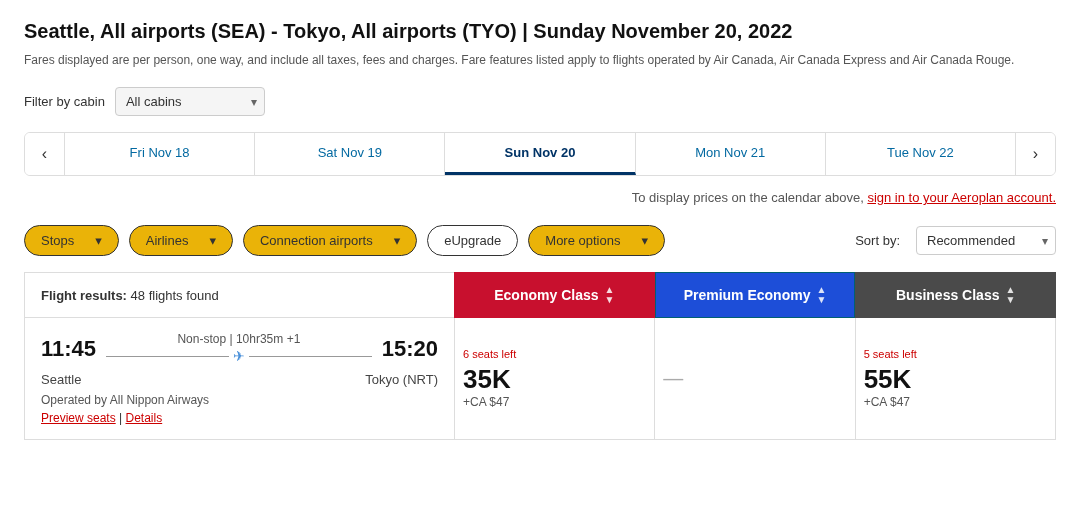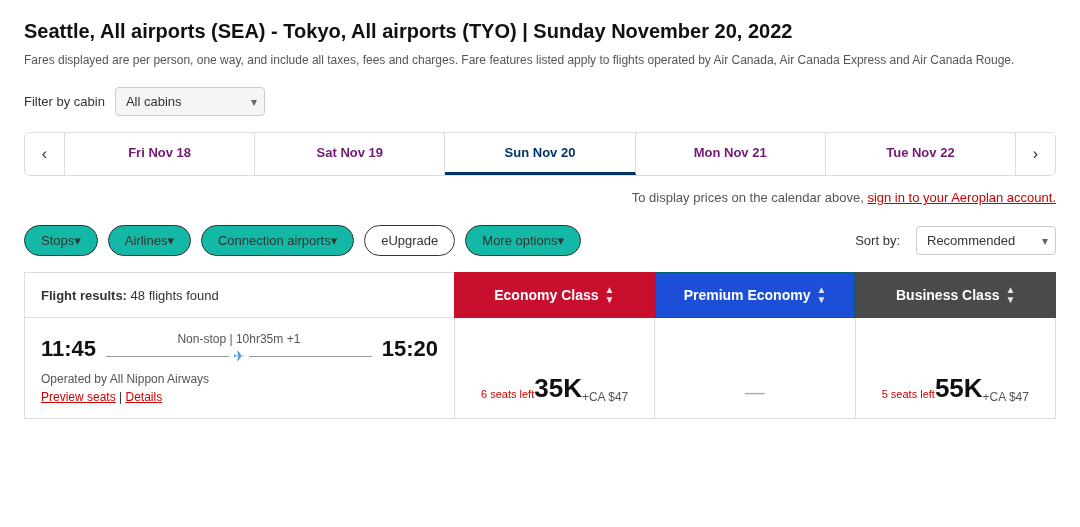--- a/index.html
+++ b/index.html
@@ -89,24 +89,23 @@
     .cal-arrow.right {
       border-right: none;
       border-left: 1px solid #ddd;
     }
     .cal-day {
       flex: 1;
       padding: 12px 8px;
       text-align: center;
       cursor: pointer;
       font-size: 13px;
-      color: #701a75;
+      color: #0369a1;
       border-right: 1px solid #ddd;
       background: #fff;
-      font-weight: bold;
     }
     .cal-day:last-of-type {
       border-right: none;
     }
     .cal-day.active {
       border-bottom: 3px solid #003366;
       background: #fff;
       font-weight: 600;
       color: #003366;
     }
@@ -130,25 +129,25 @@
       align-items: center;
       gap: 10px;
       margin-bottom: 16px;
       flex-wrap: wrap;
     }
     .filter-btn {
       border: 1px solid #333;
       border-radius: 20px;
       padding: 7px 16px;
       font-size: 13px;
-      background: #14b8a6;
-      cursor: pointer;
-      display: flex;
-      align-items: center;
-      gap: 0;
+      background: #eab308;
+      cursor: pointer;
+      display: flex;
+      align-items: center;
+      gap: 21px;
       color: #333;
     }
     .eupgrade-btn {
       border: 1px solid #333;
       border-radius: 20px;
       padding: 7px 16px;
       font-size: 13px;
       background: #fff;
       cursor: pointer;
       color: #333;
@@ -312,22 +311,22 @@
       text-decoration: underline;
       cursor: pointer;
     }
 
     .fare-cell {
       flex: 1;
       padding: 14px 8px;
       text-align: center;
       border-right: 1px solid #ddd;
       display: flex;
-      flex-direction: row;
-      align-items: flex-end;
+      flex-direction: column;
+      align-items: flex-start;
       justify-content: center;
     }
     .fare-cell:last-child {
       border-right: none;
     }
     .seats-left {
       font-size: 11px;
       color: #c00;
       margin-bottom: 4px;
     }
@@ -437,20 +436,24 @@
         <div class="flight-middle">
           <div>Non-stop | 10hr35m +1</div>
           <div class="flight-line">
             <div class="line-dash"></div>
             <span class="plane-icon">✈</span>
             <div class="line-dash"></div>
           </div>
         </div>
         <span class="arrive-time">15:20</span>
       </div>
+      <div class="flight-cities">
+        <span>Seattle</span>
+        <span>Tokyo (NRT)</span>
+      </div>
       <div class="flight-operated">Operated by All Nippon Airways</div>
       <div class="preview-details">
         <a>Preview seats</a>
         <span> | </span>
         <a>Details</a>
       </div>
     </div>
 
     <div class="fare-cell">
       <div class="seats-left">6 seats left</div>

